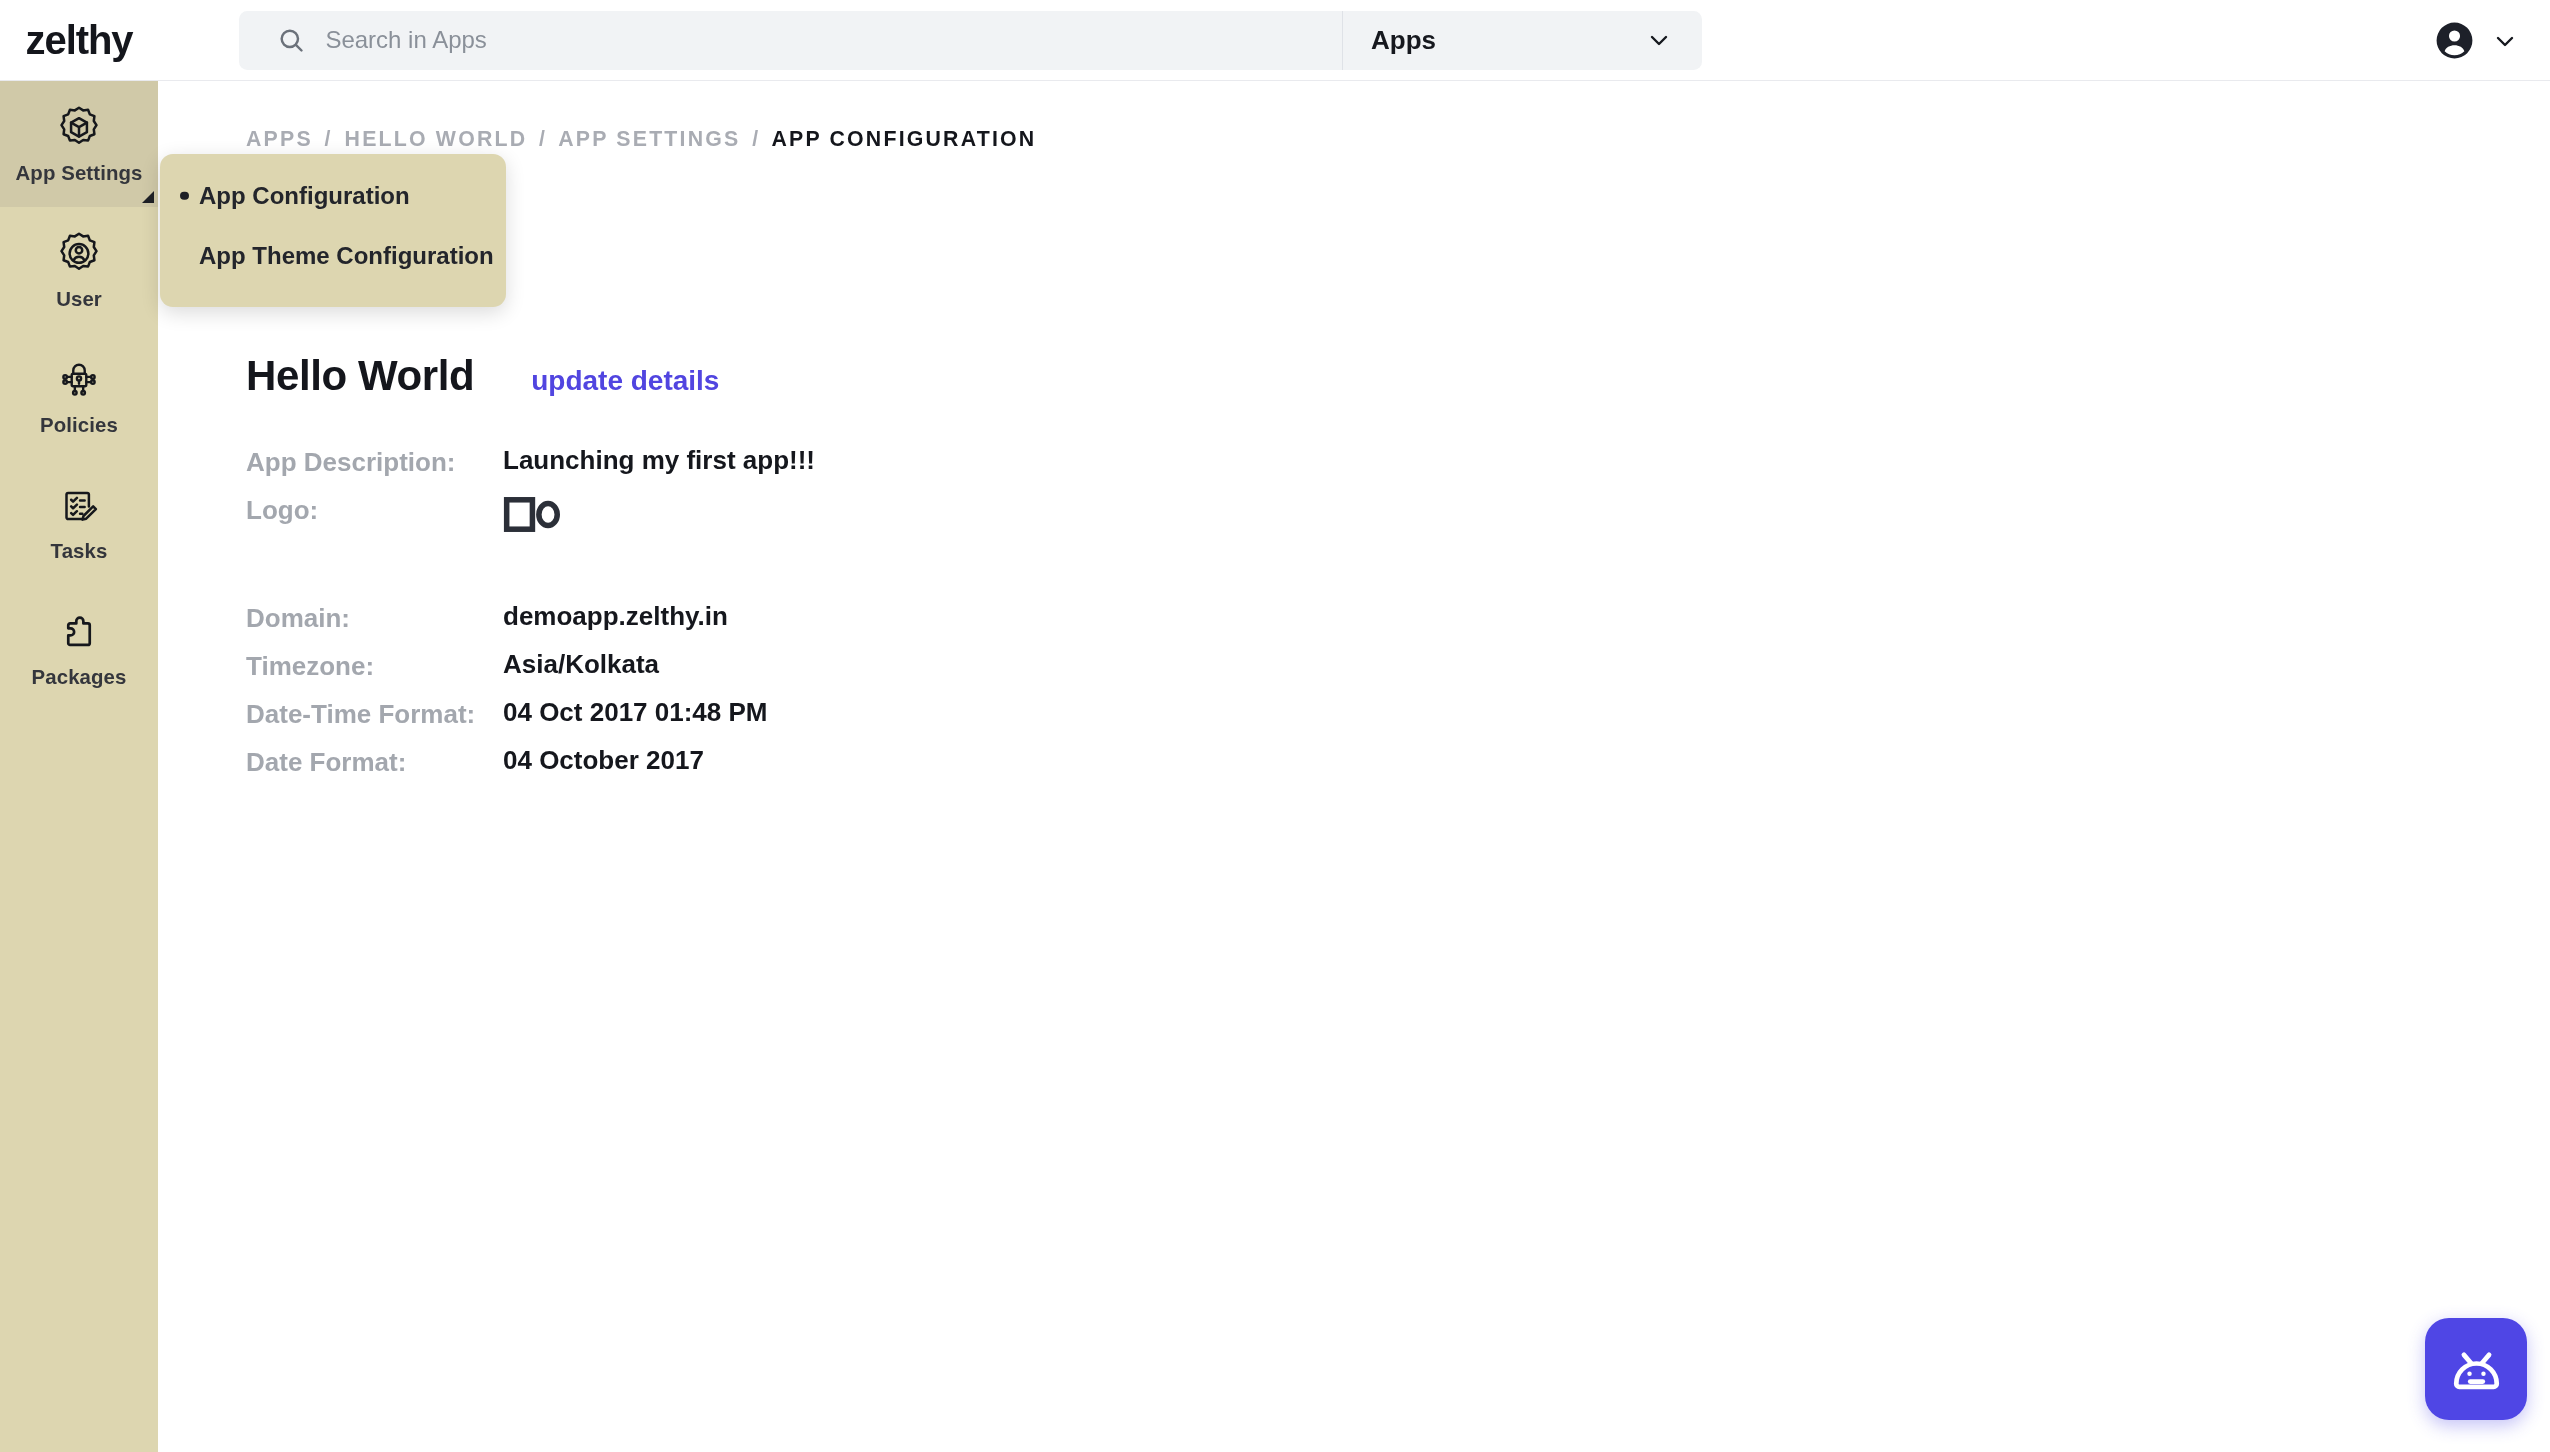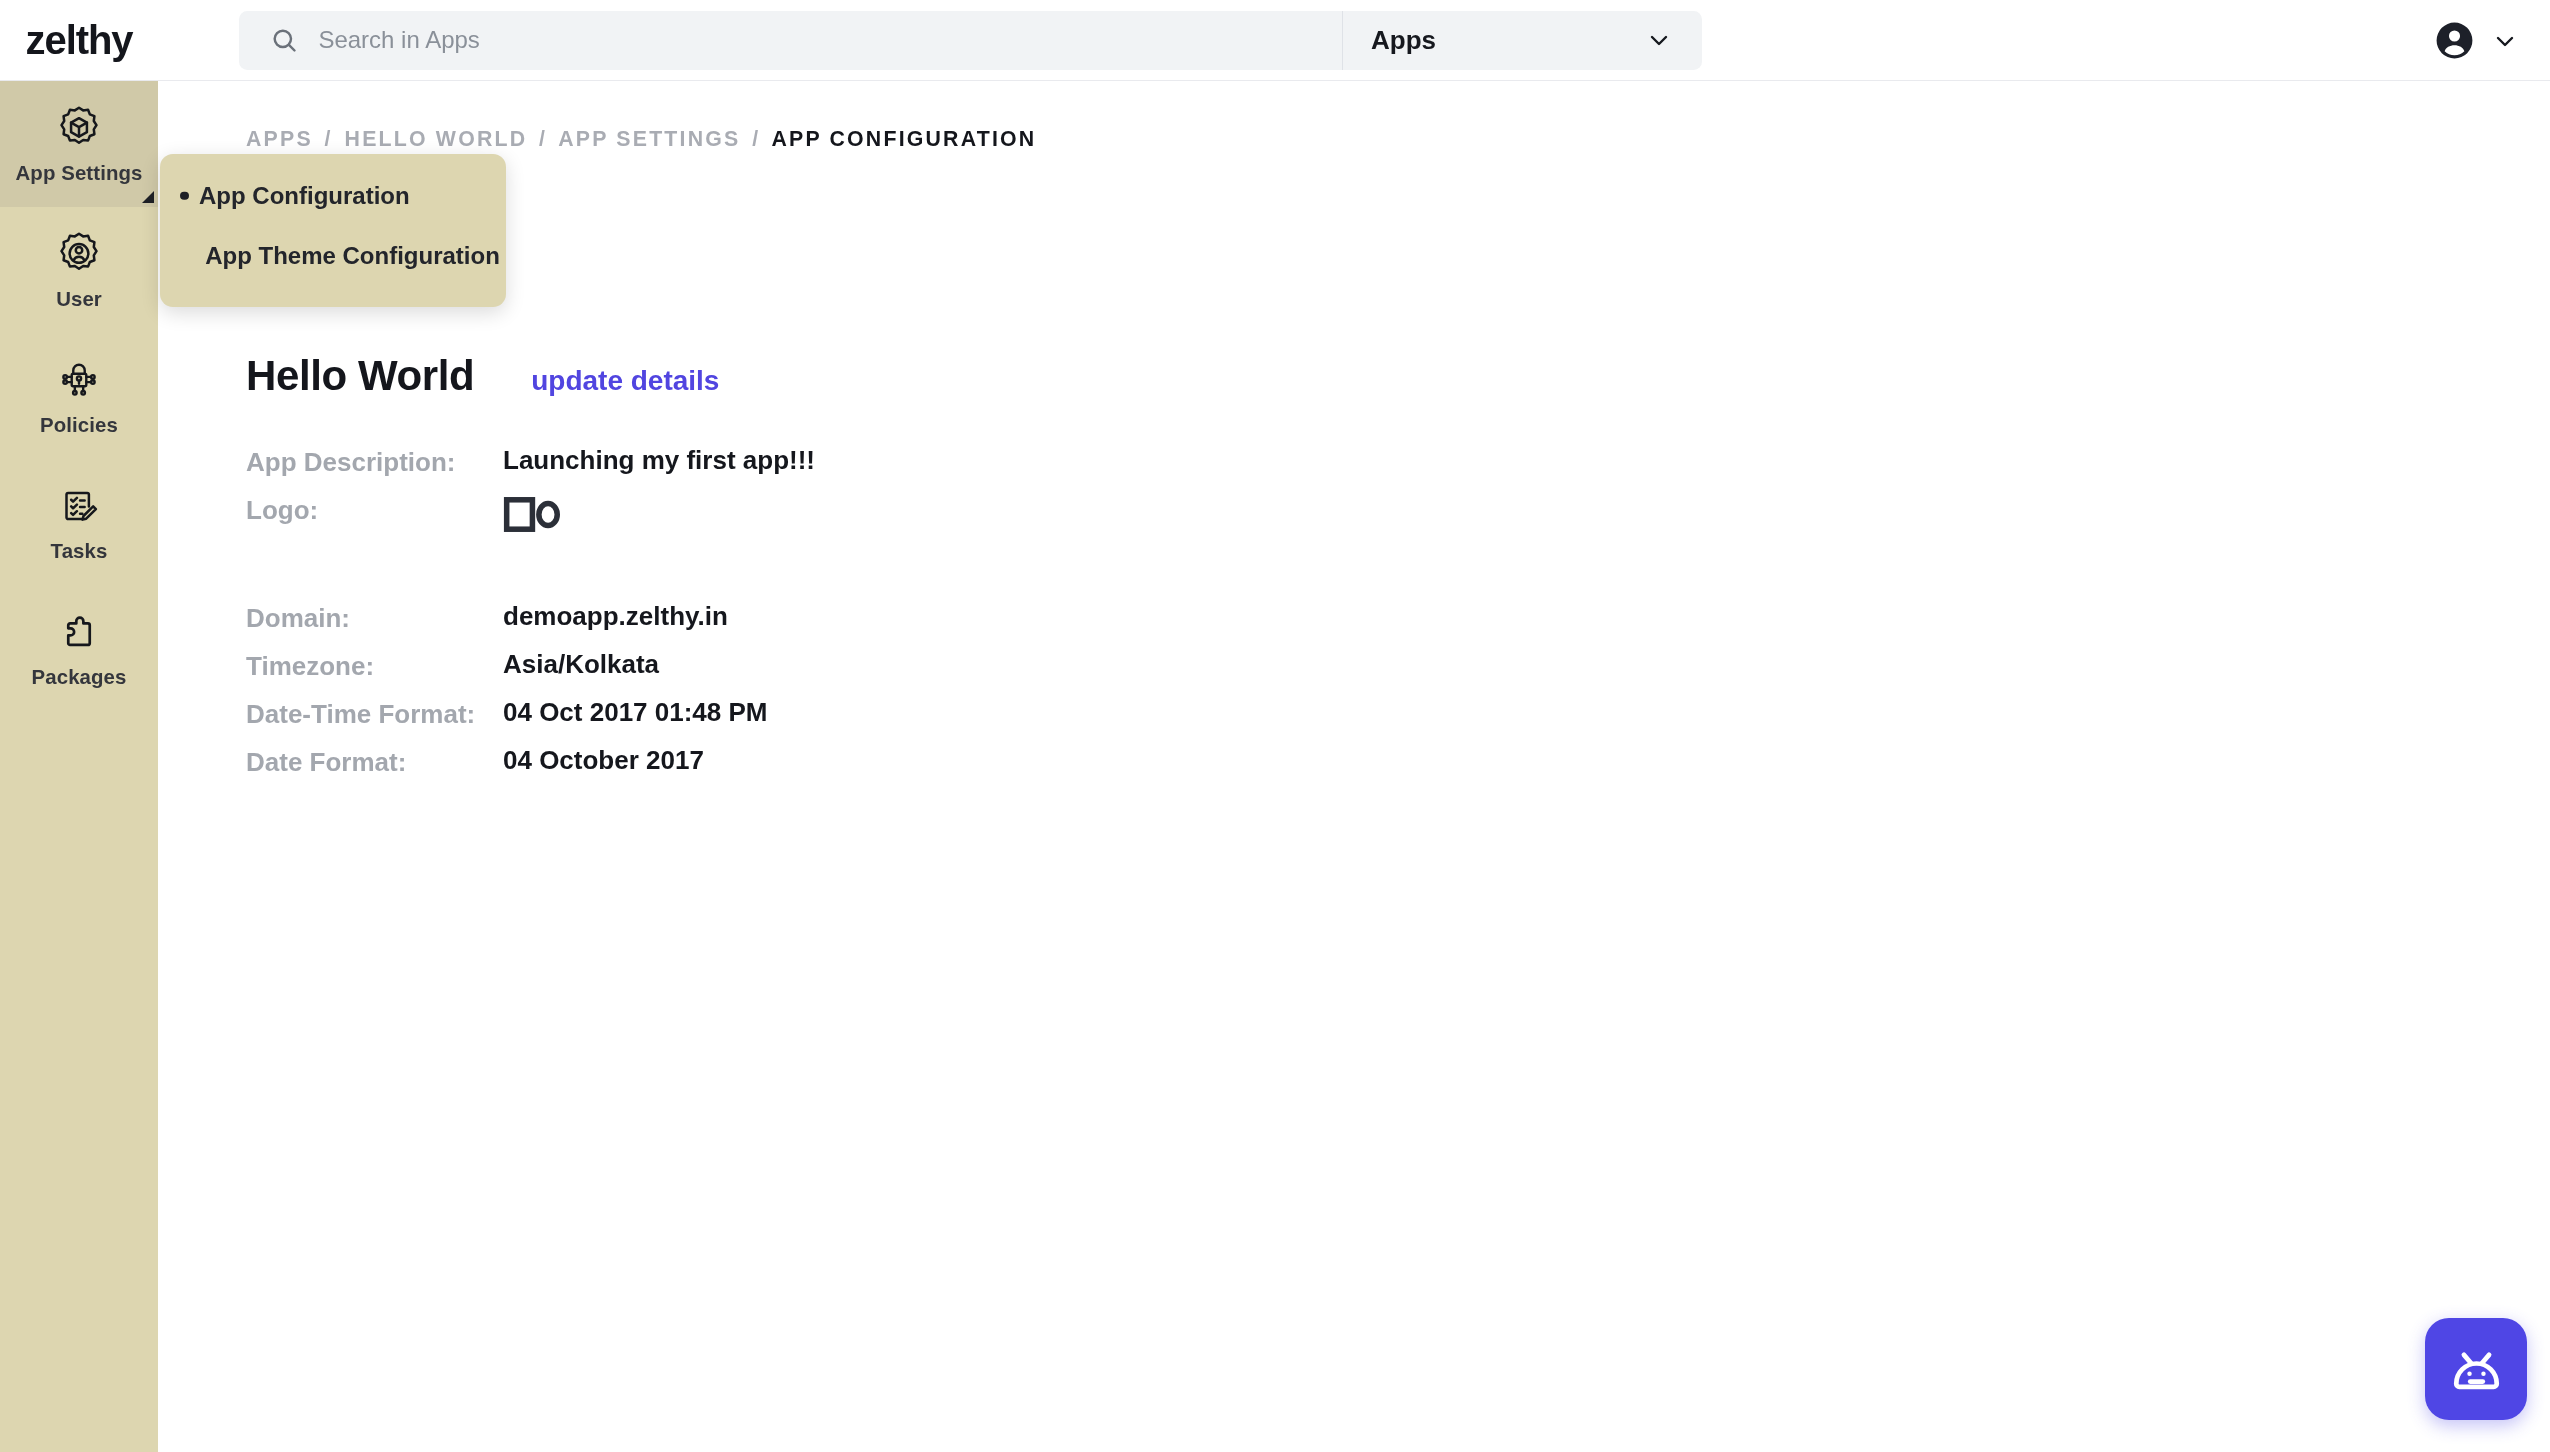--- a/index.html
+++ b/index.html
@@ -25,20 +25,21 @@
     color: #14161c;
     text-align: right;
   }
   .search-wrap {
     margin-left: 81px;
     width: 1463px; height: 59px;
     background: #f1f3f5;
     border-radius: 8.3px;
     display: flex; align-items: stretch;
     overflow: hidden;
+    padding-left: 7px;
   }
   .search-field {
     flex: 1 1 auto;
     display: flex; align-items: center;
     padding-left: 31px;
     gap: 20.4px;
   }
   .search-icon { width: 28px; height: 28px; flex: 0 0 auto; display:block; }
   .search-input {
     border: none; outline: none; background: transparent;
@@ -101,21 +102,21 @@
     display: flex; align-items: center;
     height: 43px; padding-left: 39px;
     font-size: 24px; font-weight: 600; color: #23252b;
     cursor: pointer; position: relative;
   }
   .flyout-item.current::before {
     content: ""; position: absolute; left: 20.4px; top: 50%;
     transform: translateY(-50%);
     width: 8.3px; height: 8.3px; border-radius: 50%; background: #1d1f25;
   }
-  .flyout-item + .flyout-item { margin-top: 16.7px; justify-content: center; }
+  .flyout-item + .flyout-item { margin-top: 16.7px; }
 
   
   .main {
     position: absolute; top: 81px; left: 158px;
     width: 2393px; height: 1372px;
     background: #ffffff;
     margin-left: 11px;
   }
   .breadcrumb {
     position: absolute; left: 77px; top: 46px;

